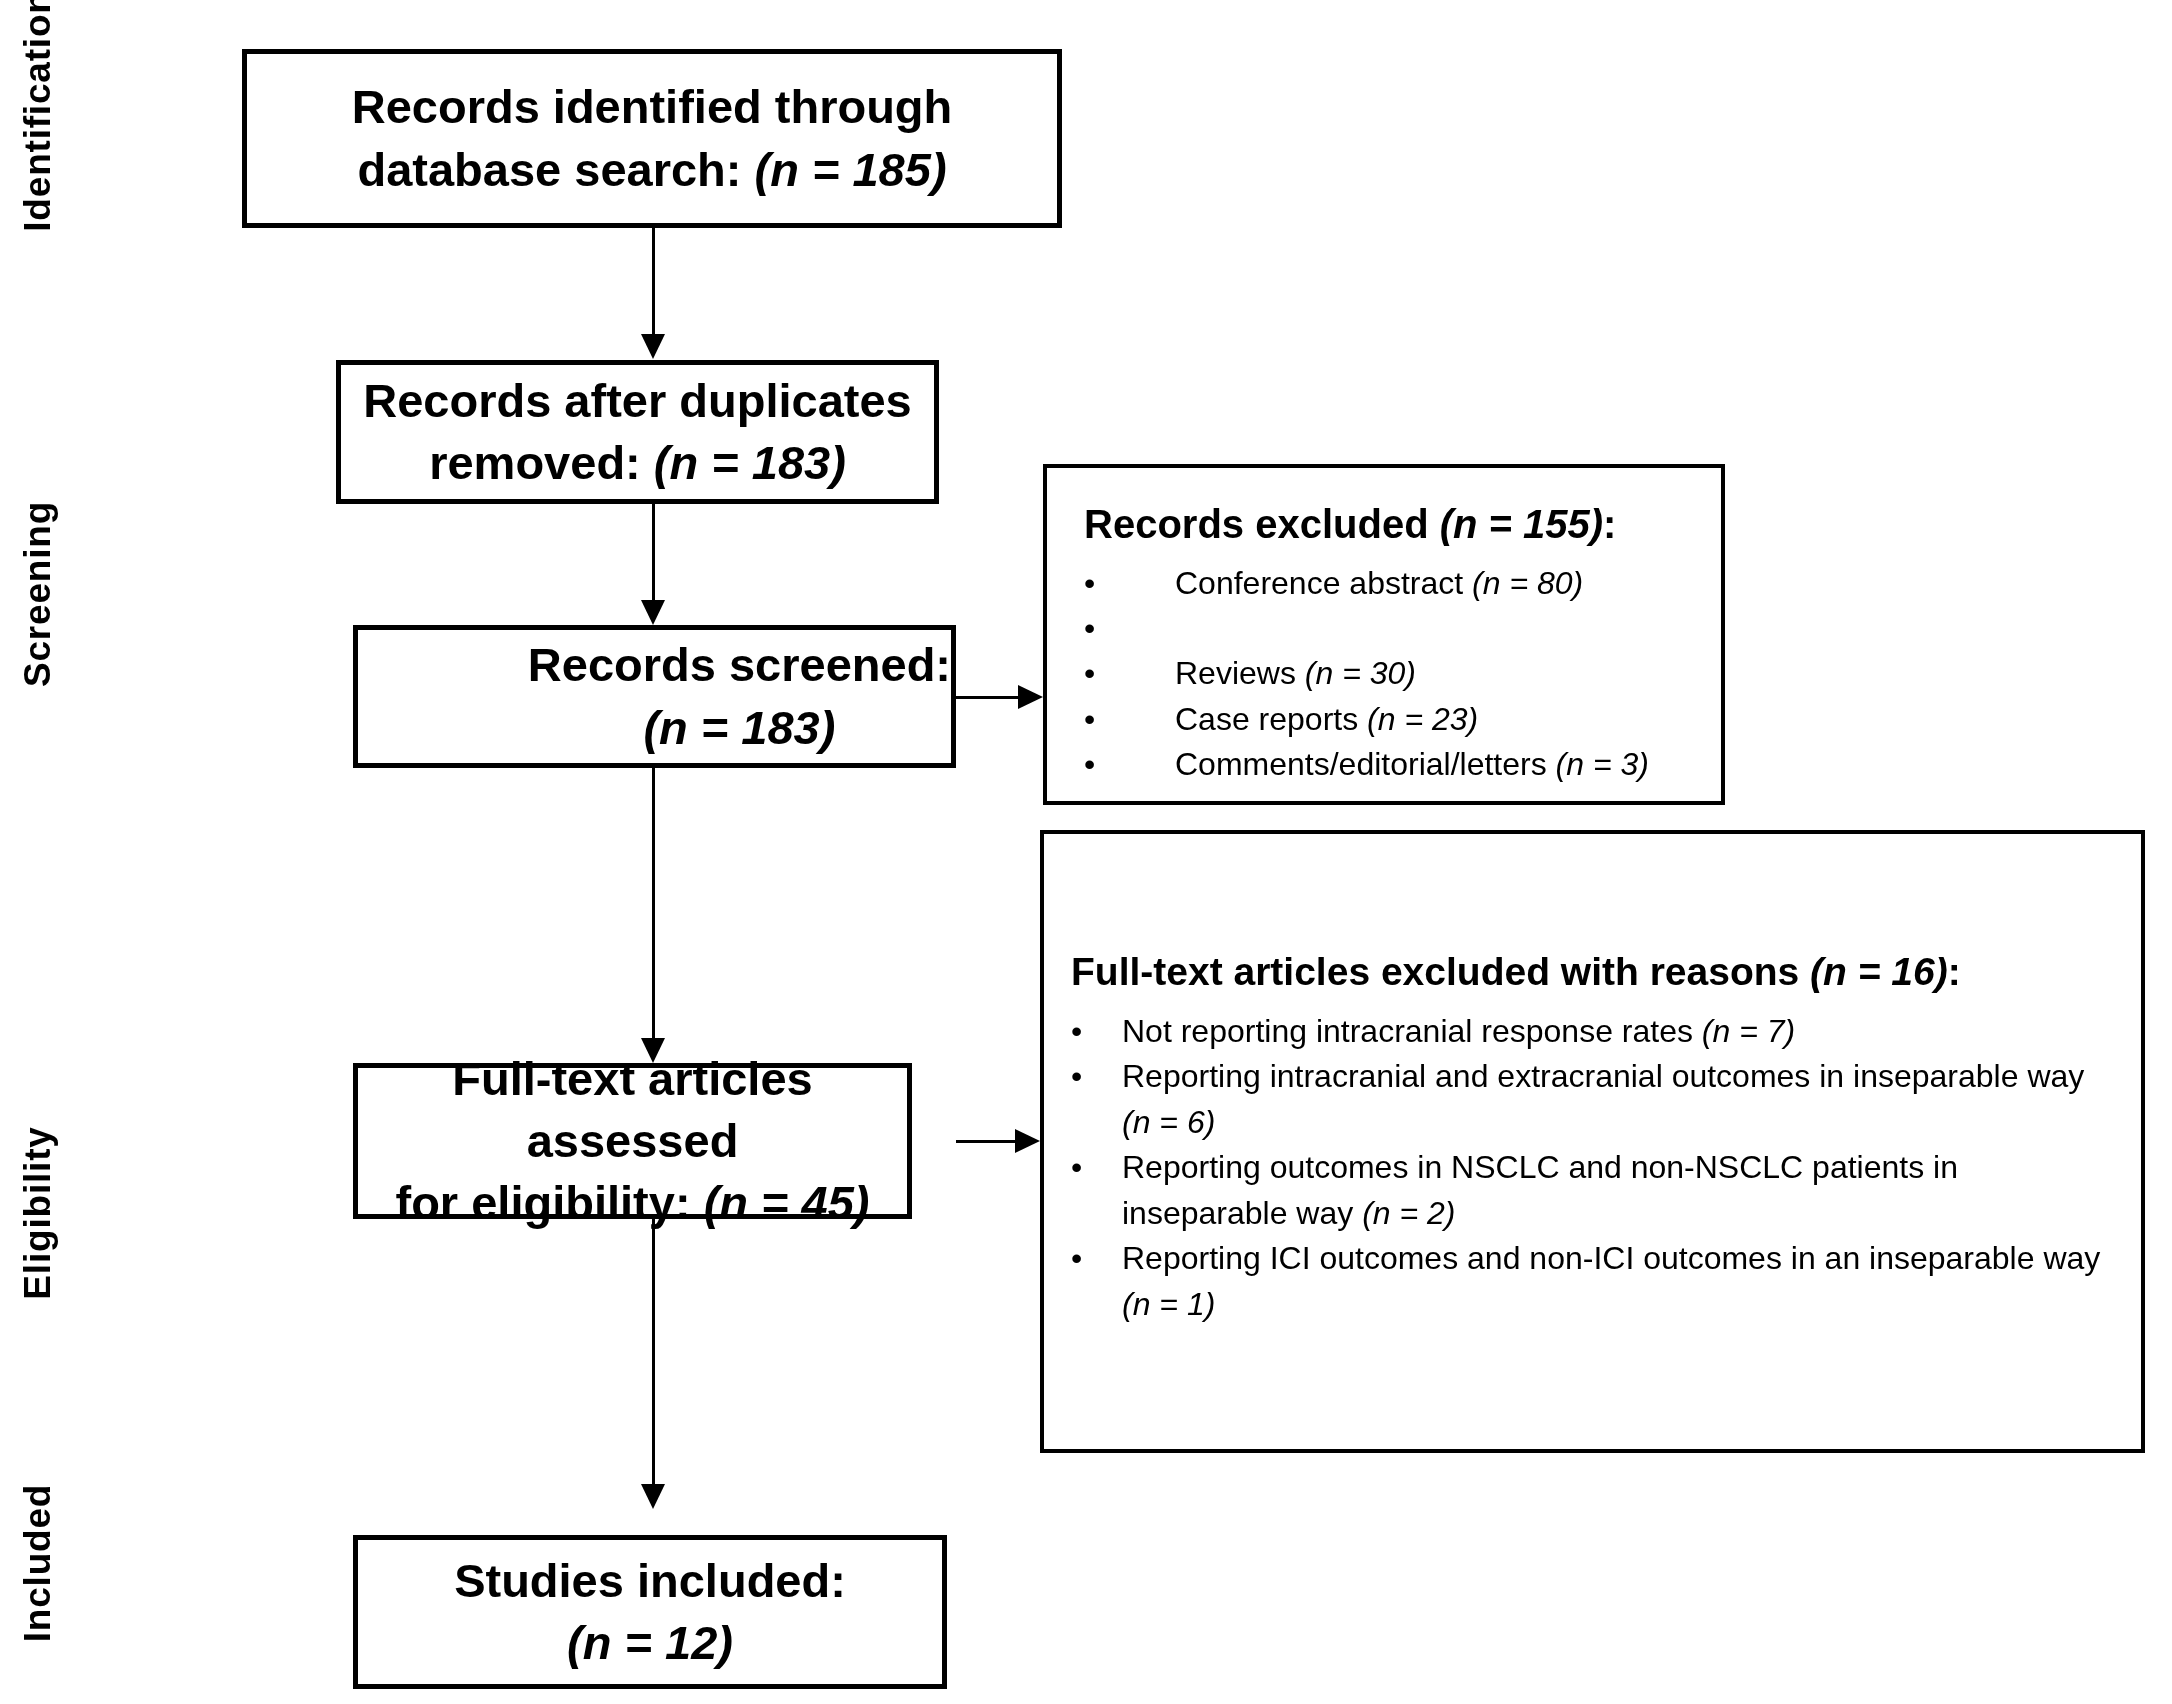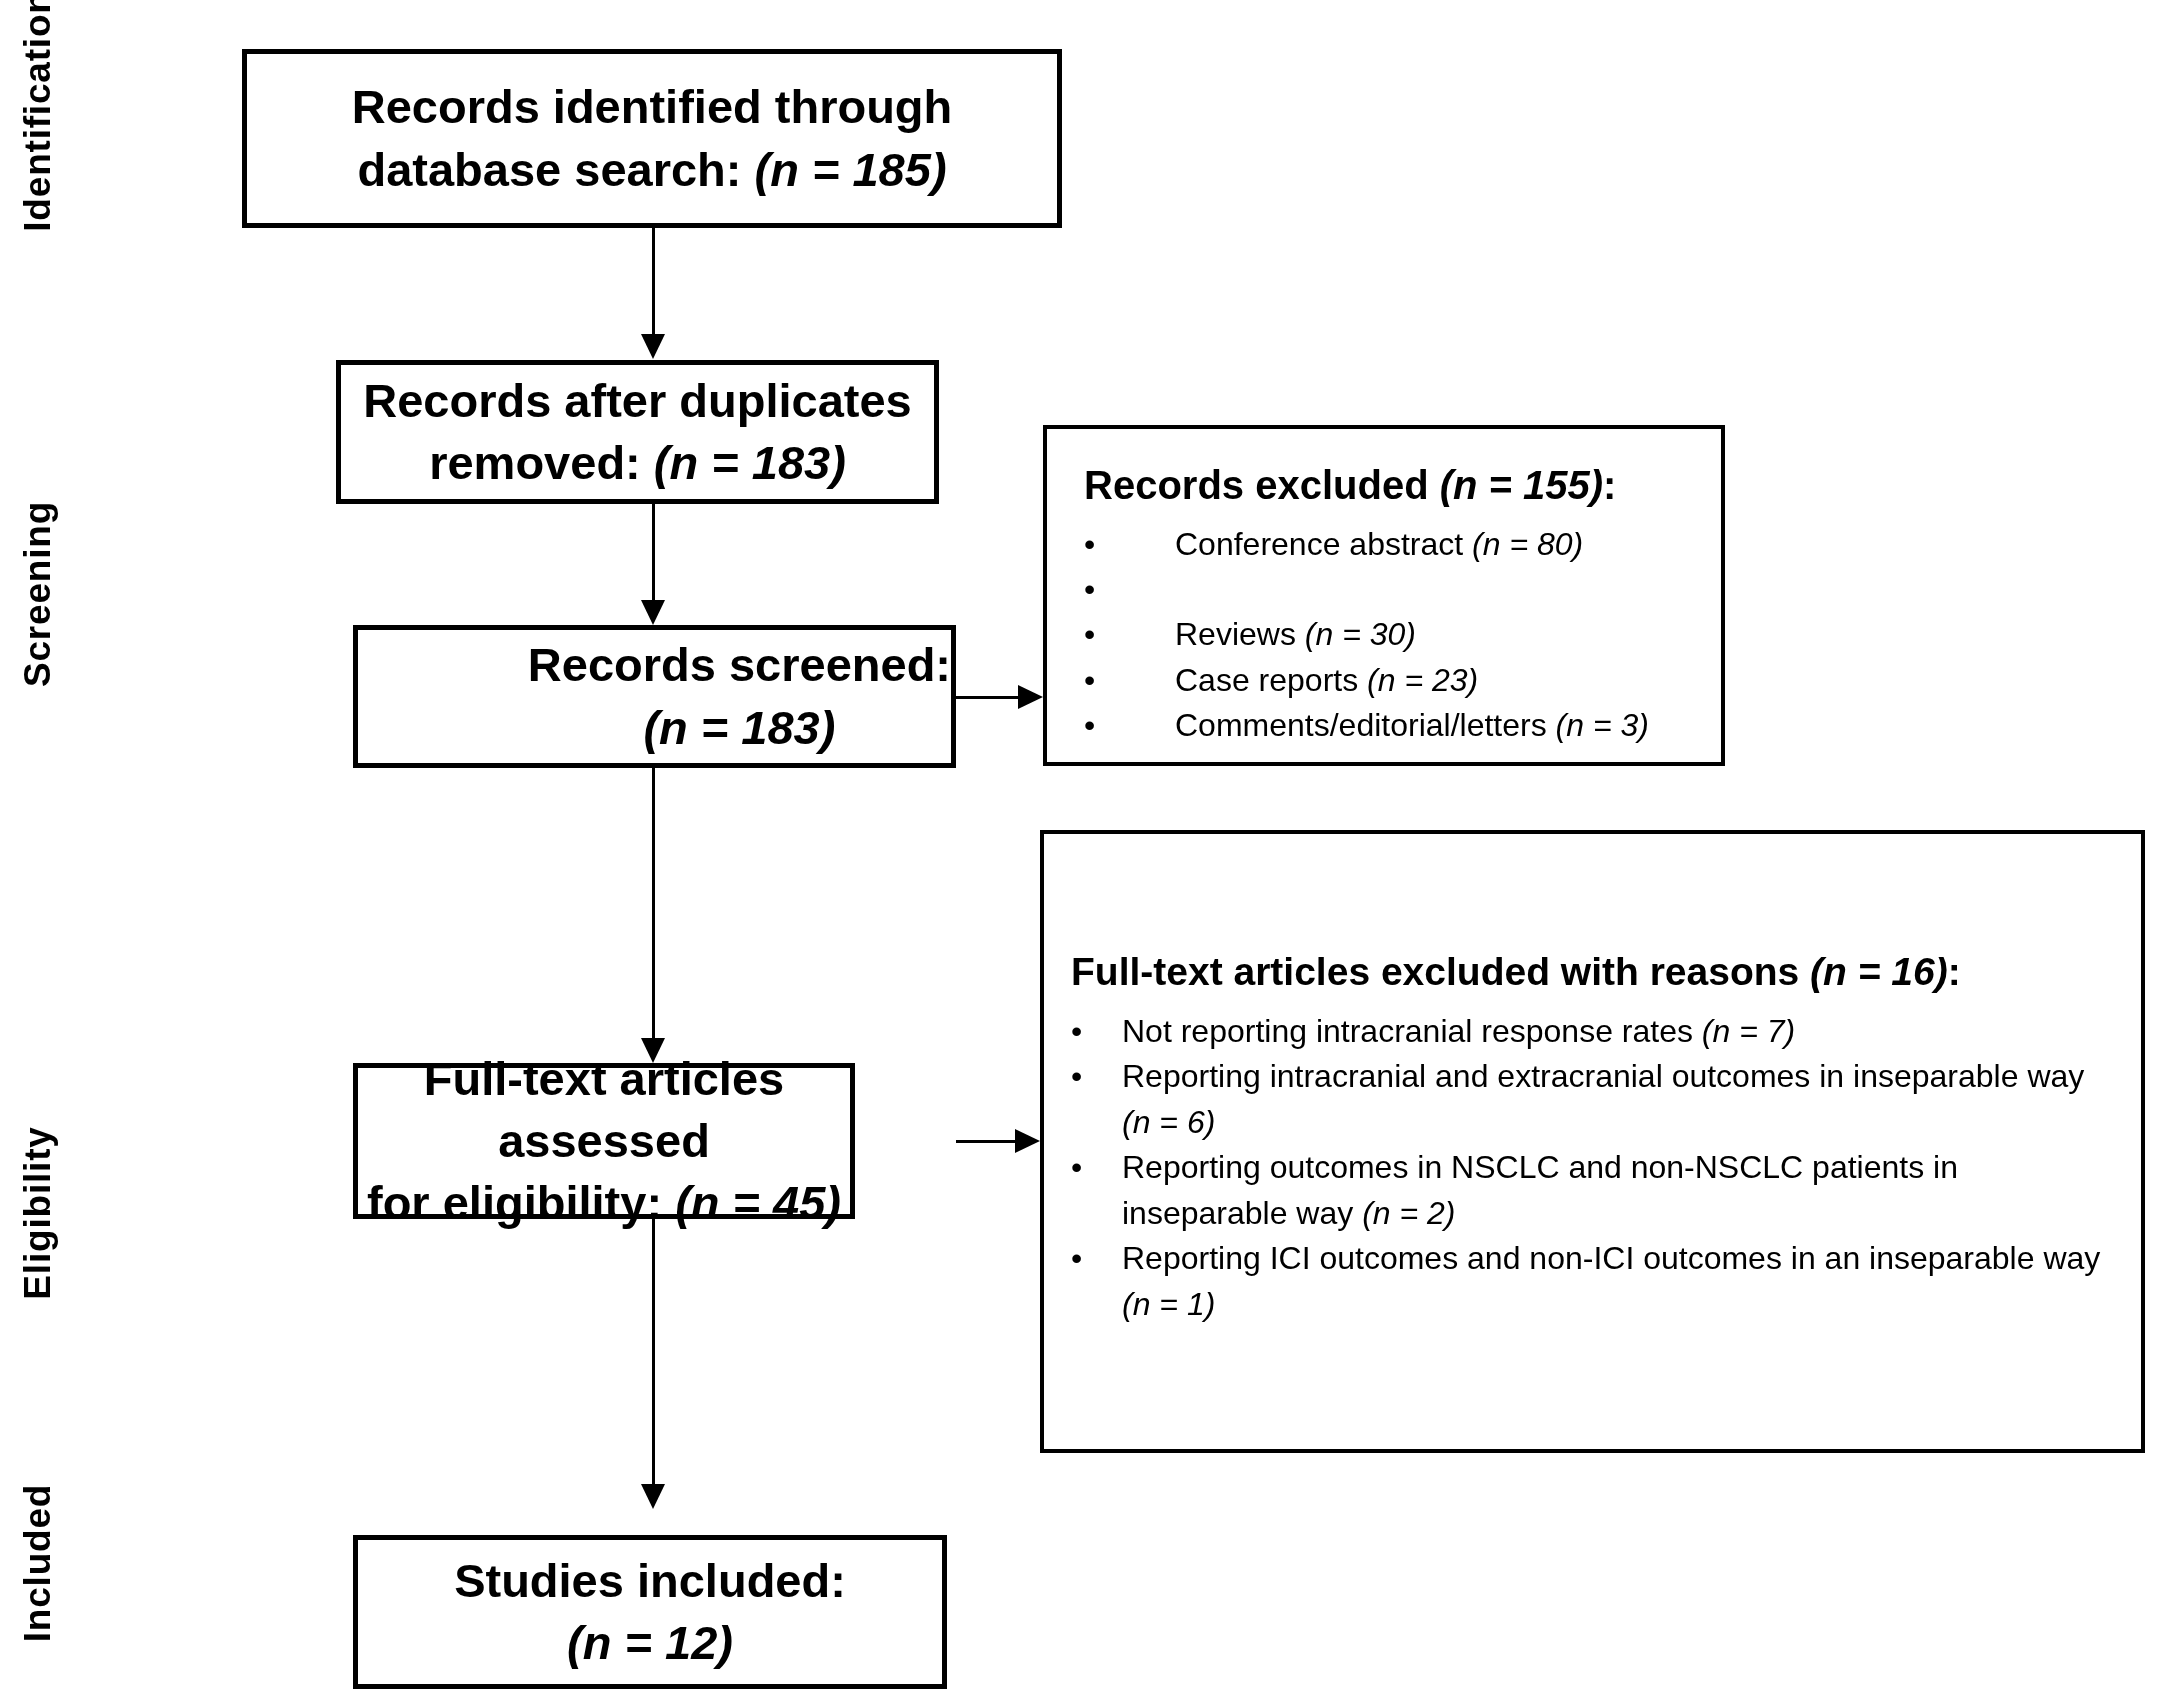--- a/index.html
+++ b/index.html
@@ -12,21 +12,21 @@
     transform:translate(-50%,-50%) rotate(-90deg); letter-spacing:0.8px;
   }
   .fbox {
     position:absolute; box-sizing:border-box; border:5px solid #000; background:#fff;
     display:flex; align-items:center; justify-content:center; text-align:center;
     font-weight:700; font-size:47px; line-height:1.32;
   }
   .nv { font-style:italic; }
   .ni { font-style:italic; }
   .sbox { position:absolute; box-sizing:border-box; border:4.2px solid #000; background:#fff; }
-  .sbox-a { padding:34px 20px 13.5px 37px; }
+  .sbox-a { padding:34px 20px 13.5px 37px;margin-top:39px; }
   .sbox-a .sbox-title { font-size:40px; font-weight:700; margin-bottom:13.5px; }
   .sbox-b { padding:116px 23.6px 13.5px 27px; }
   .sbox-b .sbox-title { font-size:39px; font-weight:700; white-space:nowrap; margin-bottom:15px; }
   .blist { display:flex; flex-direction:column; }
   .bitem { display:flex; align-items:flex-start; font-size:32px; line-height:1.42; font-weight:400; }
   .bm { text-align:left; }
   .sbox-a .bm { flex:0 0 91px; }
   .sbox-b .bm { flex:0 0 51px; }
   .bt { flex:1 1 auto; }
   .vline { position:absolute; width:3.4px; background:#000; }
@@ -60,21 +60,21 @@
     </div>
   </div>
 
   <div class="fbox" style="left:353px; top:625px; width:603px; height:143px;justify-content:flex-end;">
     <div>
       <span>Records screened:</span><br>
       <span class="nv">(n = 183)</span>
     </div>
   </div>
 
-  <div class="fbox" style="left:353px; top:1063px; width:502px; height:156px;">
+  <div class="fbox" style="left:353px; top:1063px; width:559px; height:156px;">
     <div>
       <span>Full-text articles assessed</span><br>
       <span>for eligibility: </span><span class="nv">(n = 45)</span>
     </div>
   </div>
 
   <div class="fbox" style="left:353px; top:1509px; width:594px; height:154px;margin-top:26px;">
     <div>
       <span>Studies included:</span><br>
       <span class="nv">(n = 12)</span>

